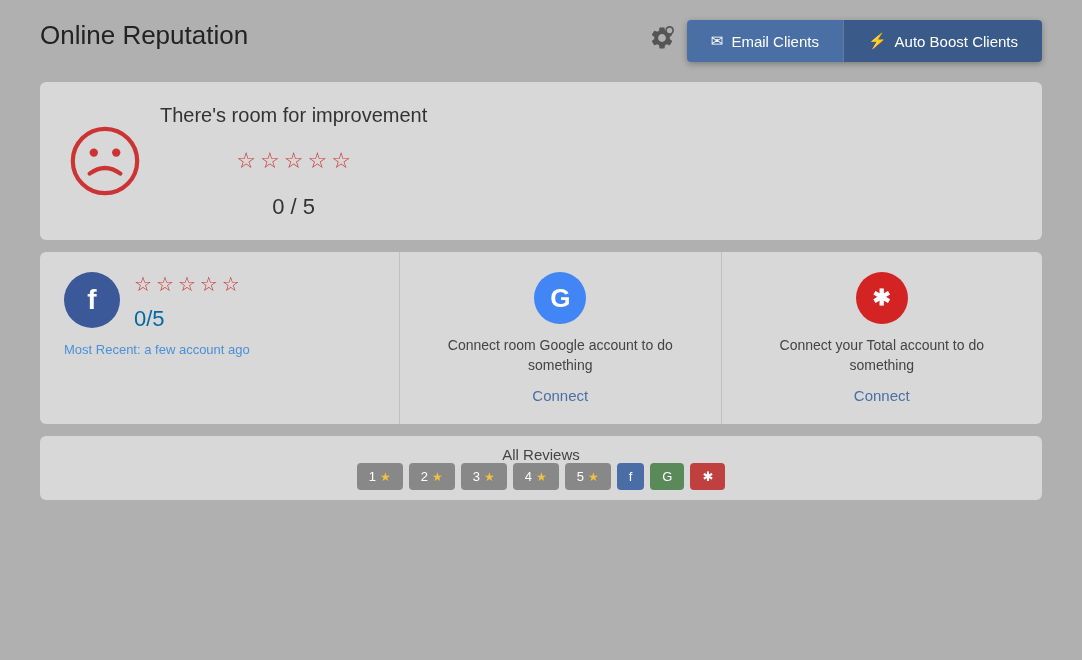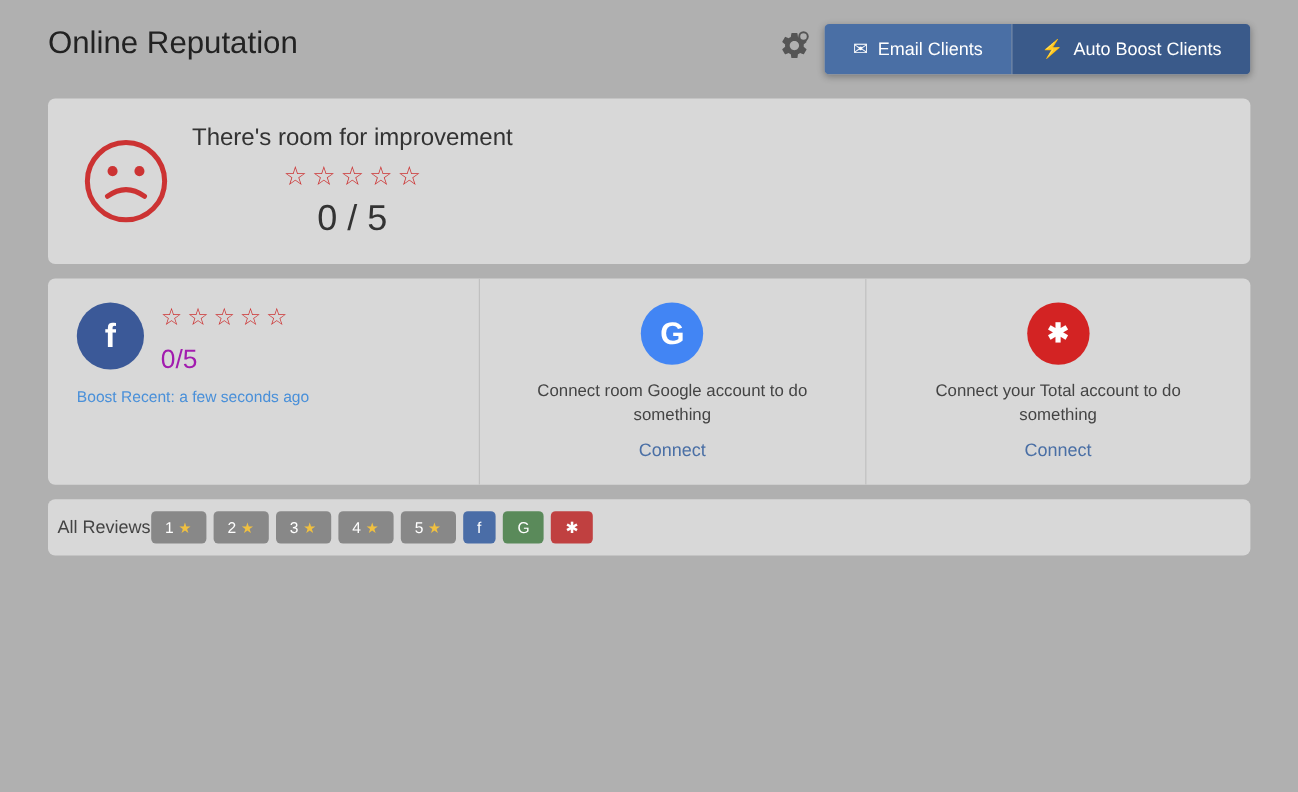--- a/index.html
+++ b/index.html
@@ -88,42 +88,42 @@
     .sad-face {
       width: 70px;
       height: 70px;
       flex-shrink: 0;
     }
 
     .rating-summary {
       display: flex;
       flex-direction: column;
       align-items: center;
-      gap: 6px;
+      gap: 20px;
     }
 
     .rating-summary-text {
       font-size: 20px;
       color: #333;
       text-align: center;
       line-height: 1.3;
     }
 
     .stars-row {
       display: flex;
       gap: 4px;
     }
 
     .star {
       font-size: 22px;
       color: #cc3333;
     }
 
     .score-text {
-      font-size: 30px;
+      font-size: 22px;
       color: #333;
       font-weight: 400;
     }
 
     
     .bottom-panels {
       background: #d8d8d8;
       border-radius: 6px;
       display: flex;
       overflow: hidden;
@@ -146,21 +146,21 @@
       margin-bottom: 4px;
     }
 
     .fb-star {
       font-size: 20px;
       color: #cc3333;
     }
 
     .fb-score {
       font-size: 22px;
-      color: #a21caf;
+      color: #0369a1;
       font-weight: 500;
     }
 
     .fb-info {
       font-size: 13px;
       color: #555;
     }
 
     .fb-info span {
       color: #4a90d9;
@@ -256,21 +256,22 @@
       font-weight: bold;
     }
 
     
     .reviews-bar {
       background: #d8d8d8;
       border-radius: 6px;
       padding: 10px 8px;
       display: flex;
       align-items: center;
-      justify-content: flex-start;
+      justify-content: center;
+      flex-direction: column;
     }
 
     .all-reviews-label {
       font-size: 15px;
       color: #444;
       font-weight: 500;
     }
 
     .filter-buttons {
       display: flex;
@@ -371,22 +372,22 @@
             <span class="fb-star">☆</span>
             <span class="fb-star">☆</span>
             <span class="fb-star">☆</span>
             <span class="fb-star">☆</span>
             <span class="fb-star">☆</span>
           </div>
           <div class="fb-score">0/5</div>
         </div>
       </div>
       <div class="fb-info">
-        <span>Boost Recent:</span>
-        <span style="color:#4a90d9">a few seconds ago</span>
+        <span>Most Recent:</span>
+        <span style="color:#4a90d9">a few account ago</span>
       </div>
     </div>
 
     <div class="google-panel">
       <div class="google-icon">G</div>
       <div class="connect-text">Connect room Google account to do something</div>
       <button class="connect-btn">Connect</button>
     </div>
 
     <div class="yelp-panel">

